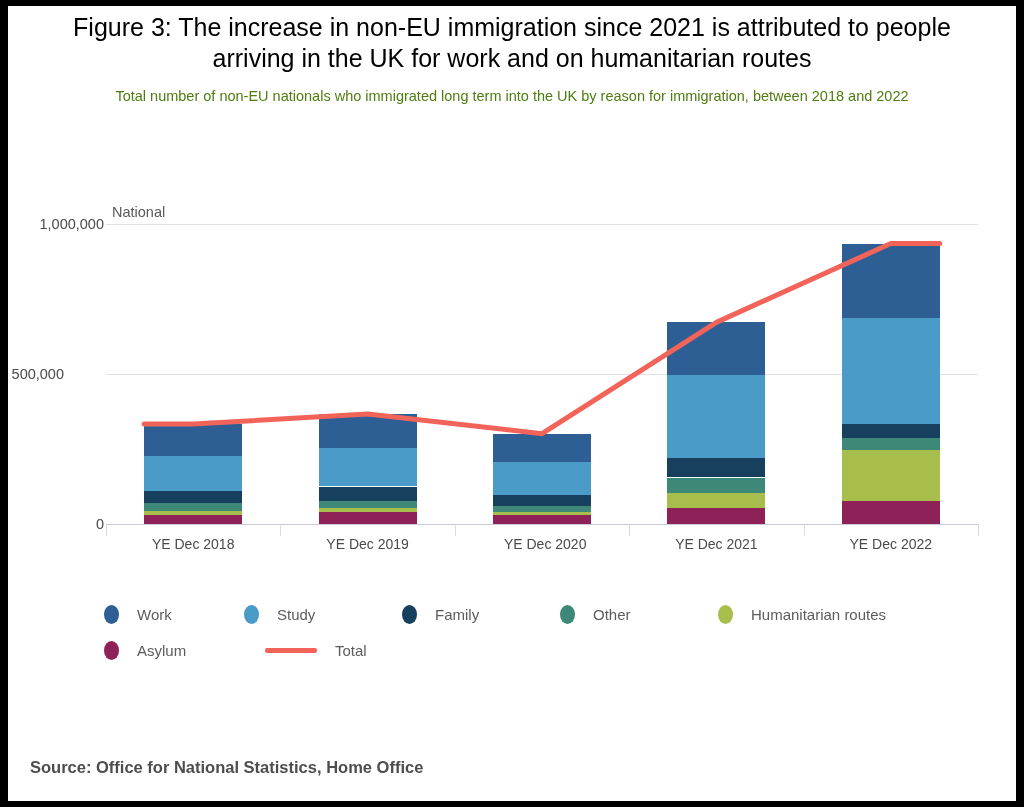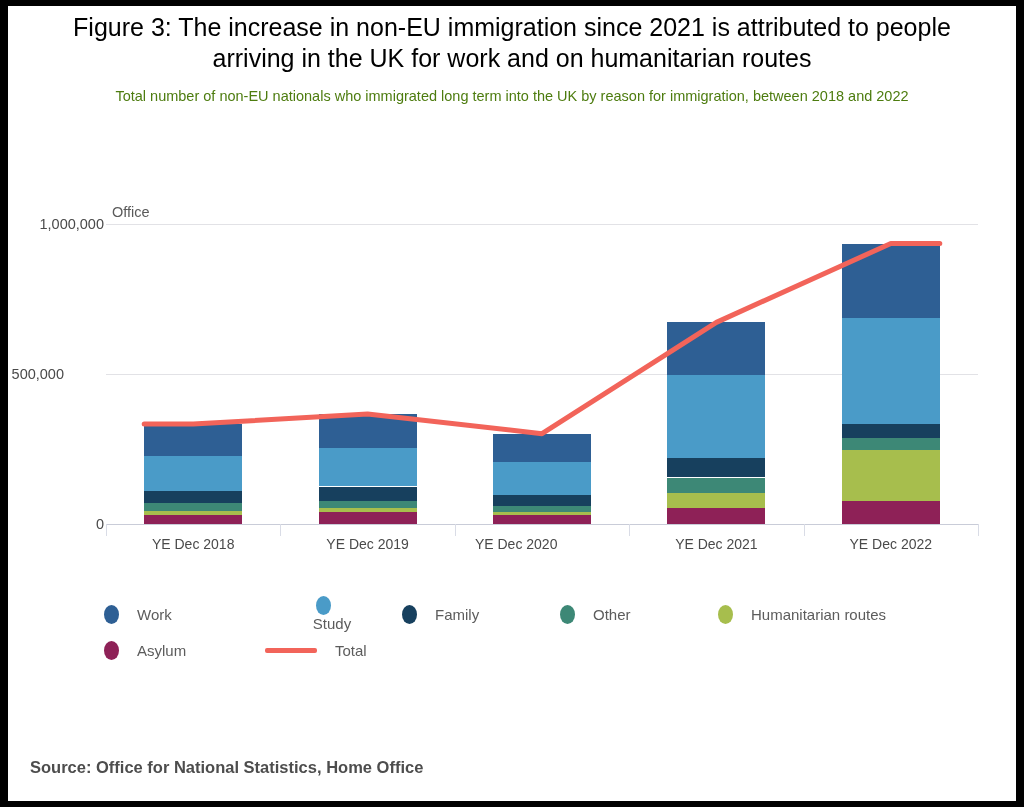--- a/index.html
+++ b/index.html
@@ -164,21 +164,21 @@
   <div class="plot">
 
     <div class="gridline" style="top:218px;"></div>
     <div class="gridline" style="top:368px;"></div>
     <div class="axis-base"></div>
 
     <div class="ytick" style="top:210px; right:912px;">1,000,000</div>
     <div class="ytick" style="top:360px; right:952px;">500,000</div>
     <div class="ytick" style="top:510px; right:912px;">0</div>
 
-    <div class="axis-unit">Office</div>
+    <div class="axis-unit">National</div>
 
     <div id="bars-layer">
         <div class="bar-seg" style="left: 136px; width: 98px; top: 509px; height: 9px; background: rgb(142, 33, 87);"></div>
         <div class="bar-seg" style="left: 136px; width: 98px; top: 505.4px; height: 3.6px; background: rgb(167, 190, 77);"></div>
         <div class="bar-seg" style="left: 136px; width: 98px; top: 497.3px; height: 8.1px; background: rgb(61, 136, 118);"></div>
         <div class="bar-seg" style="left: 136px; width: 98px; top: 485.3px; height: 12px; background: rgb(23, 64, 94);"></div>
         <div class="bar-seg" style="left: 136px; width: 98px; top: 450.2px; height: 35.1px; background: rgb(74, 155, 200);"></div>
         <div class="bar-seg" style="left: 136px; width: 98px; top: 418.1px; height: 32.1px; background: rgb(46, 95, 148);"></div>
         <div class="bar-seg" style="left: 311px; width: 98px; top: 505.7px; height: 12.3px; background: rgb(142, 33, 87);"></div>
         <div class="bar-seg" style="left: 311px; width: 98px; top: 501.8px; height: 3.9px; background: rgb(167, 190, 77);"></div>
@@ -207,38 +207,38 @@
       </div>
 
     <svg class="overlay">
       <polyline id="total-line" fill="none" stroke="#F2645A" stroke-width="5" stroke-linejoin="round" stroke-linecap="round" points="136.2,418.1 185.2,418.1 359.59999999999997,407.9 534,427.7 708.4000000000001,316.4 882.8000000000001,237.5 931.8000000000001,237.5"></polyline>
     </svg>
 
     <div id="xaxis-layer">
         <div class="xtick-label" style="left: 98px; width: 174.4px;">YE Dec 2018</div>
         <div class="xtick-label" style="left: 272.4px; width: 174.4px;">YE Dec 2019</div>
         <div class="xsep" style="left: 272.4px;"></div>
-        <div class="xtick-label" style="left: 421px; width: 174.4px;">YE Dec 2020</div>
+        <div class="xtick-label" style="left: 450px; width: 174.4px;">YE Dec 2020</div>
         <div class="xsep" style="left: 446.8px;"></div>
         <div class="xtick-label" style="left: 621.2px; width: 174.4px;">YE Dec 2021</div>
         <div class="xsep" style="left: 621.2px;"></div>
         <div class="xtick-label" style="left: 795.6px; width: 174.4px;">YE Dec 2022</div>
         <div class="xsep" style="left: 795.6px;"></div>
         <div class="xsep" style="left: 98px;"></div>
         <div class="xsep" style="left: 970px;"></div>
       </div>
   </div>
 
   <div class="legend">
     <div class="legend-row" id="legend-row-1">
         <div class="legend-item" style="width: 140px;">
           <span class="legend-dot" style="background: rgb(46, 95, 148);"></span>
           <span class="legend-label">Work</span>
         </div>
-        <div class="legend-item" style="width: 158px; flex-direction: column;">
+        <div class="legend-item" style="width: 158px;">
           <span class="legend-dot" style="background: rgb(74, 155, 200);"></span>
           <span class="legend-label">Study</span>
         </div>
         <div class="legend-item" style="width: 158px;">
           <span class="legend-dot" style="background: rgb(23, 64, 94);"></span>
           <span class="legend-label">Family</span>
         </div>
         <div class="legend-item" style="width: 158px;">
           <span class="legend-dot" style="background: rgb(61, 136, 118);"></span>
           <span class="legend-label">Other</span>

